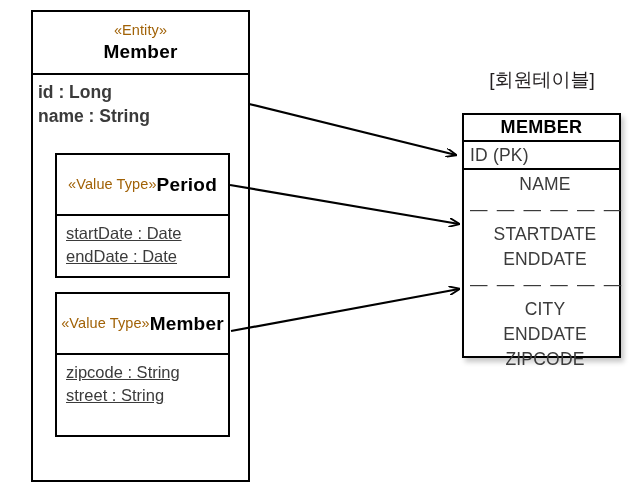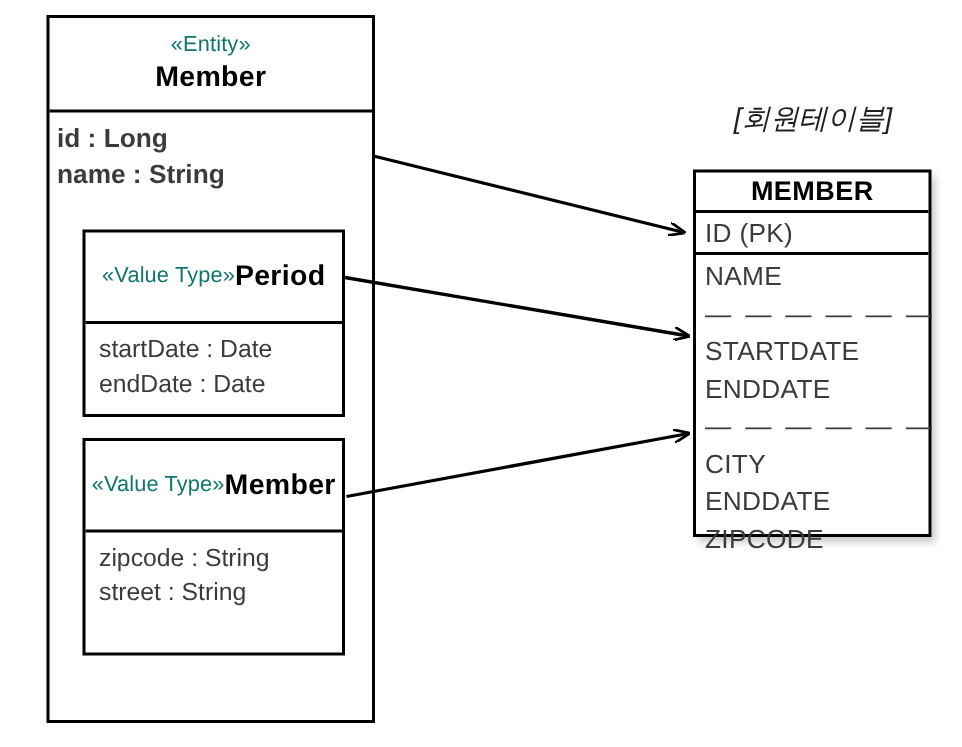--- a/index.html
+++ b/index.html
@@ -45,21 +45,21 @@
     box-sizing: border-box;
     border-bottom: 2px solid #000000;
     display: flex;
     flex-direction: column;
     align-items: center;
     justify-content: center;
   }
   .stereotype {
     font-size: 14.5px;
     line-height: 19px;
-    color: #0f766e;
+    color: #a16207;
     letter-spacing: 0.1px;
   }
   .classname {
     font-size: 19px;
     line-height: 24px;
     font-weight: bold;
     color: #000000;
     letter-spacing: 0.2px;
   }
   #member-attrs {
@@ -103,34 +103,34 @@
   }
   .vt-attrs {
     position: absolute;
     left: 9px;
     top: 67px;
     width: 166px;
   }
   .vt-attrs .attr-line {
     font-size: 16.5px;
     line-height: 23px;
+    text-decoration: underline;
   }
 
   
   #table-caption {
     position: absolute;
     left: 462px;
     top: 68px;
     width: 160px;
     text-align: center;
     font-size: 19px;
     line-height: 24px;
     color: #231f20;
     white-space: nowrap;
-    font-style: italic;
   }
 
   
   #member-table {
     left: 462px;
     top: 113px;
     width: 159px;
     height: 245px;
     box-shadow: 3px 4px 5px rgba(0,0,0,0.22);
   }
@@ -159,20 +159,21 @@
     border-bottom: 2px solid #000000;
     display: flex;
     align-items: center;
     padding-left: 6px;
   }
   #table-body {
     position: absolute;
     left: 6px;
     top: 57px;
     width: 150px;
+    text-align: center;
   }
   .col-line {
     font-size: 17.5px;
     line-height: 25px;
     color: #3b3b3b;
     white-space: nowrap;
     letter-spacing: 0.2px;
   }
   .dash-sep {
     font-size: 17.5px;

